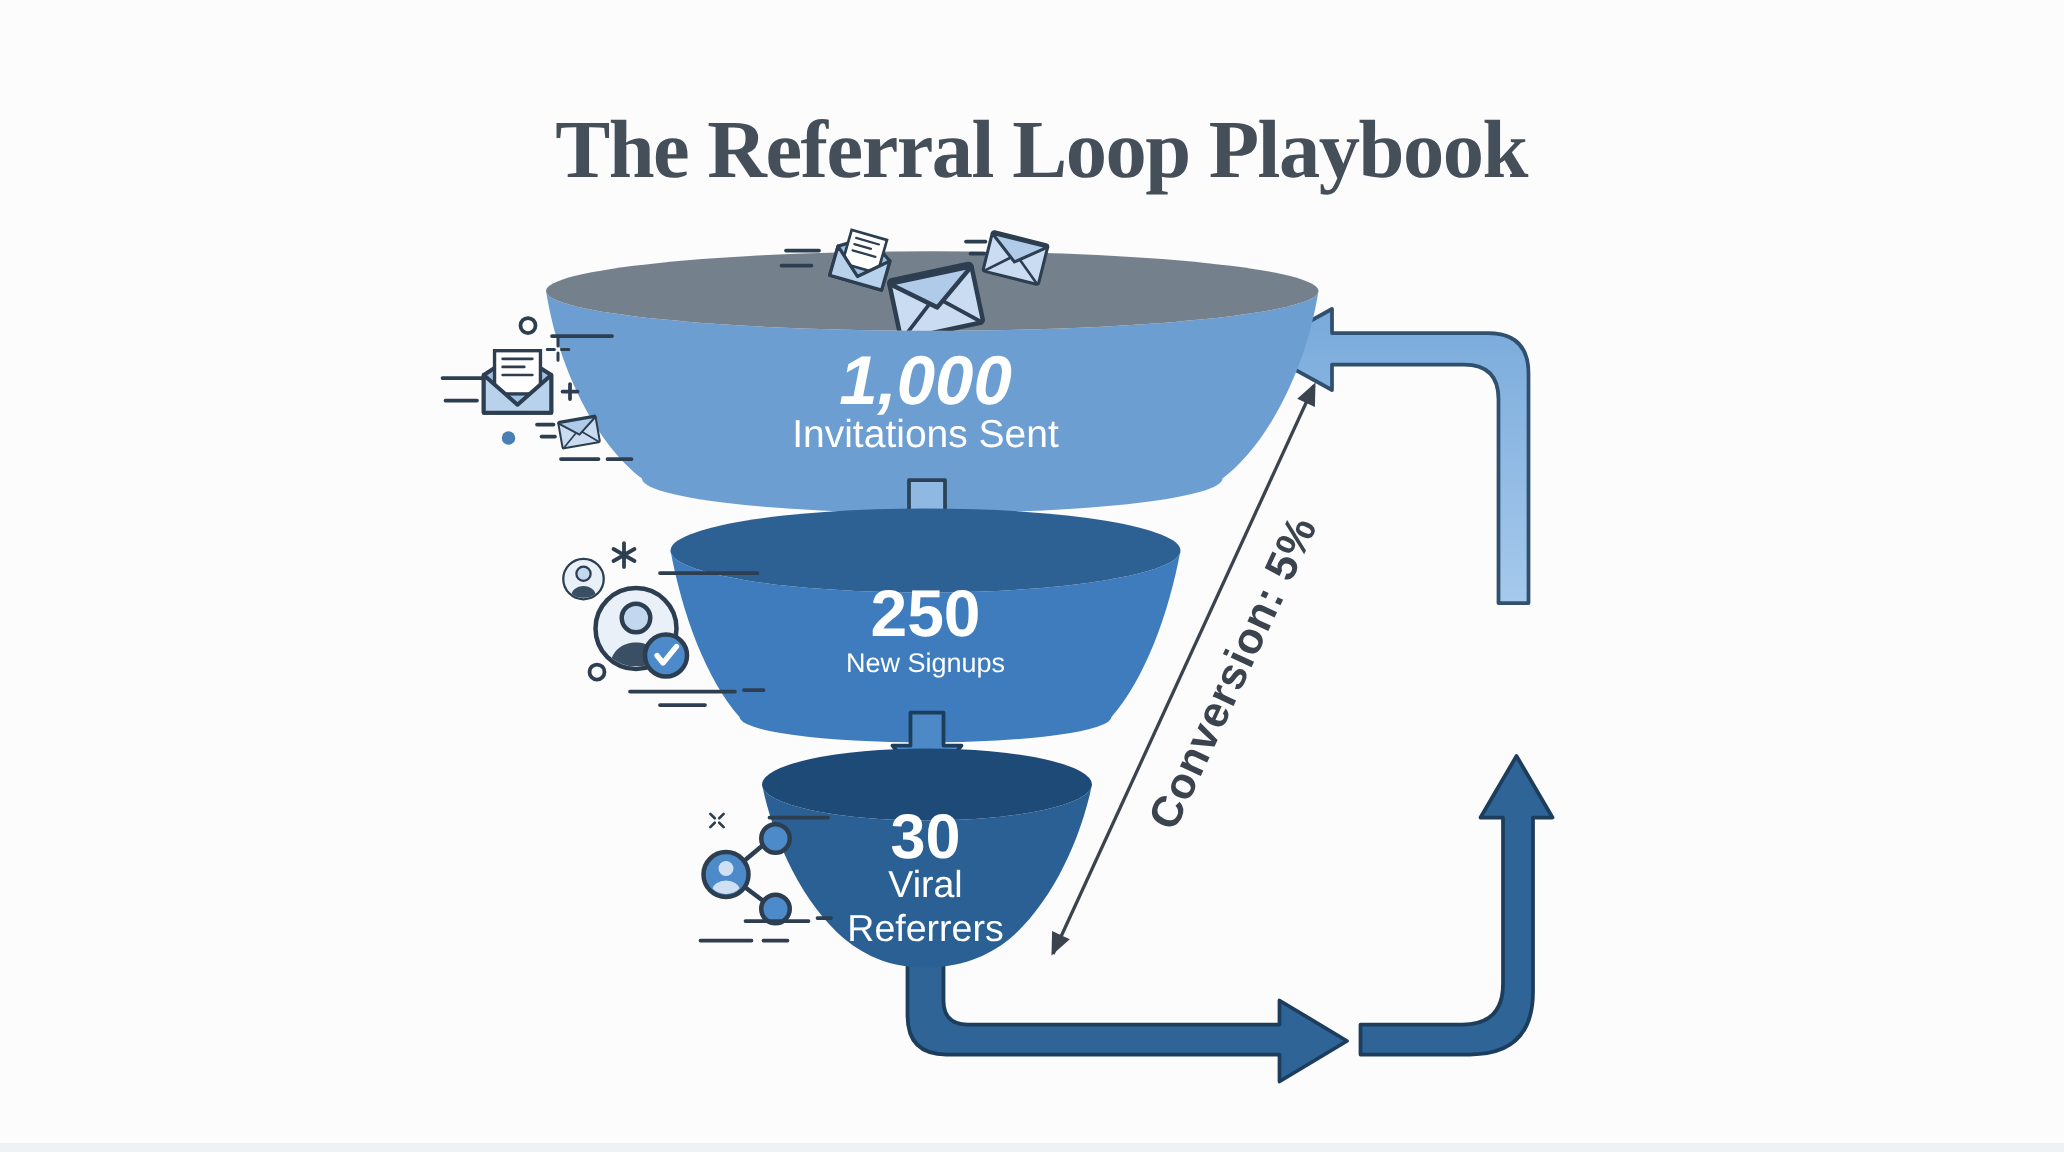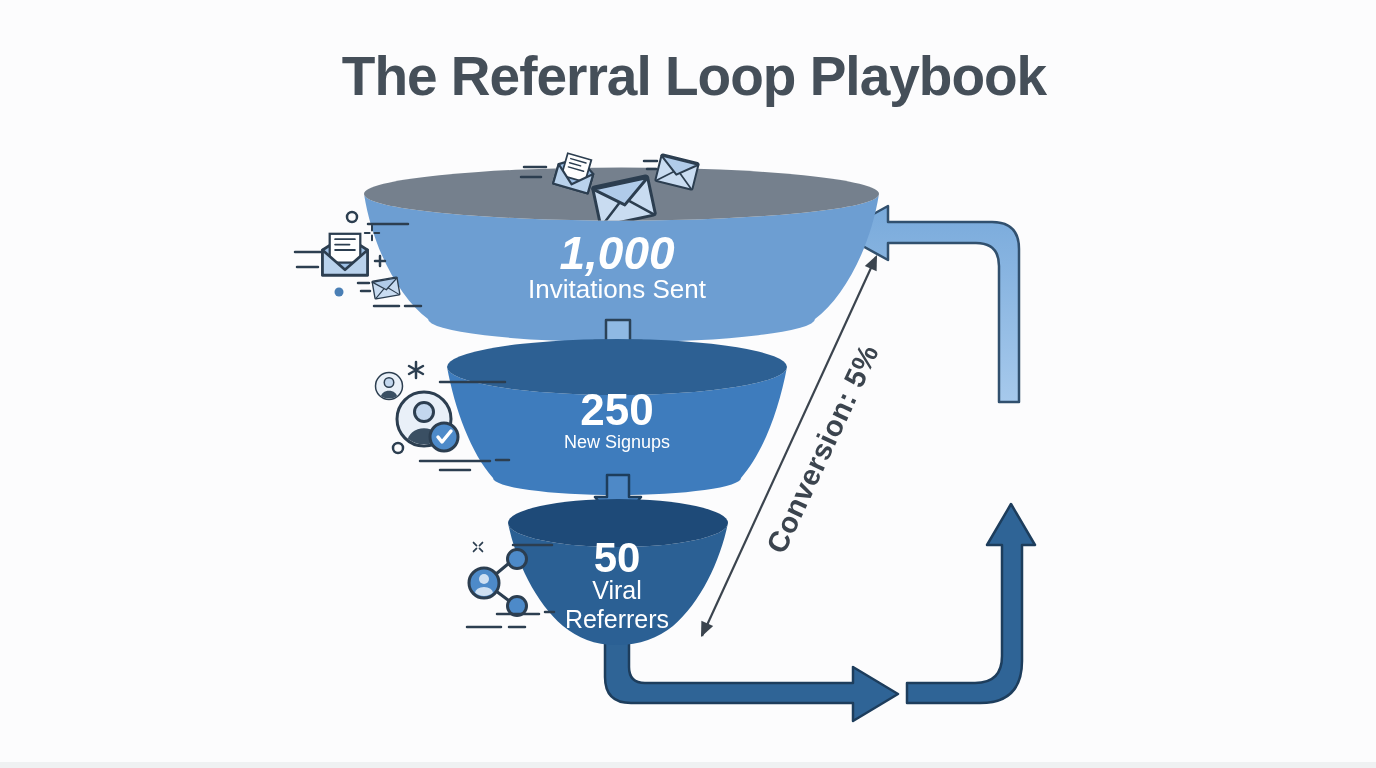--- a/index.html
+++ b/index.html
@@ -4,22 +4,23 @@
 <style>
   html,body{margin:0;padding:0;background:#fff;}
   .canvas{
     position:relative;width:1376px;height:768px;overflow:hidden;
     background:var(--background,#fcfcfc);
     font-family:"Liberation Sans",sans-serif;
   }
   .canvas svg{position:absolute;left:0;top:0;}
   .txt{position:absolute;transform:translateX(-50%);white-space:nowrap;text-align:center;}
   .title{
-    top:44px;left:694px;font-size:55px;font-weight:700;letter-spacing:-1px;
+    top:68px;left:694px;font-size:55px;font-weight:700;letter-spacing:-1px;
     color:var(--title-text,#454f59);
+    font-family:Liberation Serif, serif;
   }
   .stage-value{font-weight:700;color:var(--stage-text,#fff);line-height:1;}
   .stage-label{font-weight:400;color:var(--stage-text,#fff);line-height:1;}
   .s1v{top:230px;left:617px;font-size:46px;font-style:italic;}
   .s1l{top:276px;left:617px;font-size:26px;}
   .s2v{top:388px;left:617px;font-size:44px;}
   .s2l{top:433px;left:617px;font-size:18px;}
   .s3v{top:537px;left:617px;font-size:42px;}
   .s3l{top:576px;left:617px;font-size:25px;line-height:1.16;white-space:normal;width:150px;}
   .conversion{
@@ -177,20 +178,20 @@
 </svg>
 
 <div class="txt title">The Referral Loop Playbook</div>
 
 <div class="txt stage-value s1v">1,000</div>
 <div class="txt stage-label s1l">Invitations Sent</div>
 
 <div class="txt stage-value s2v">250</div>
 <div class="txt stage-label s2l">New Signups</div>
 
-<div class="txt stage-value s3v">50</div>
+<div class="txt stage-value s3v">30</div>
 <div class="txt stage-label s3l">Viral Referrers</div>
 
 <div class="txt conversion">Conversion: 5%</div>
 
 <div class="bottom-edge"></div>
 
 </div>
 
 </body></html>

